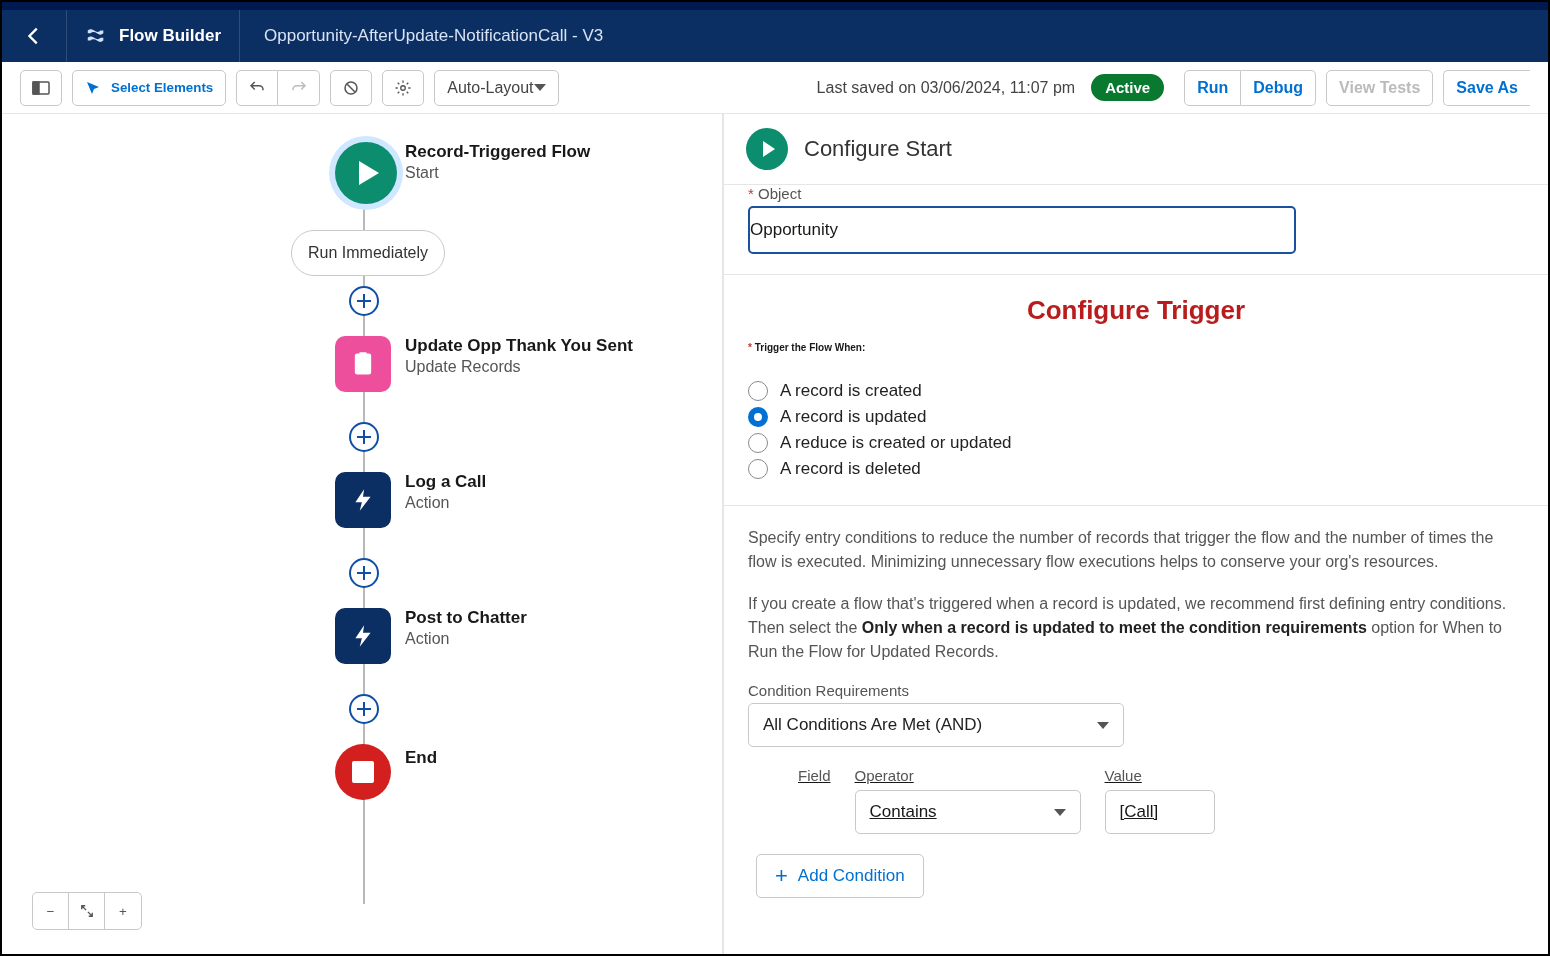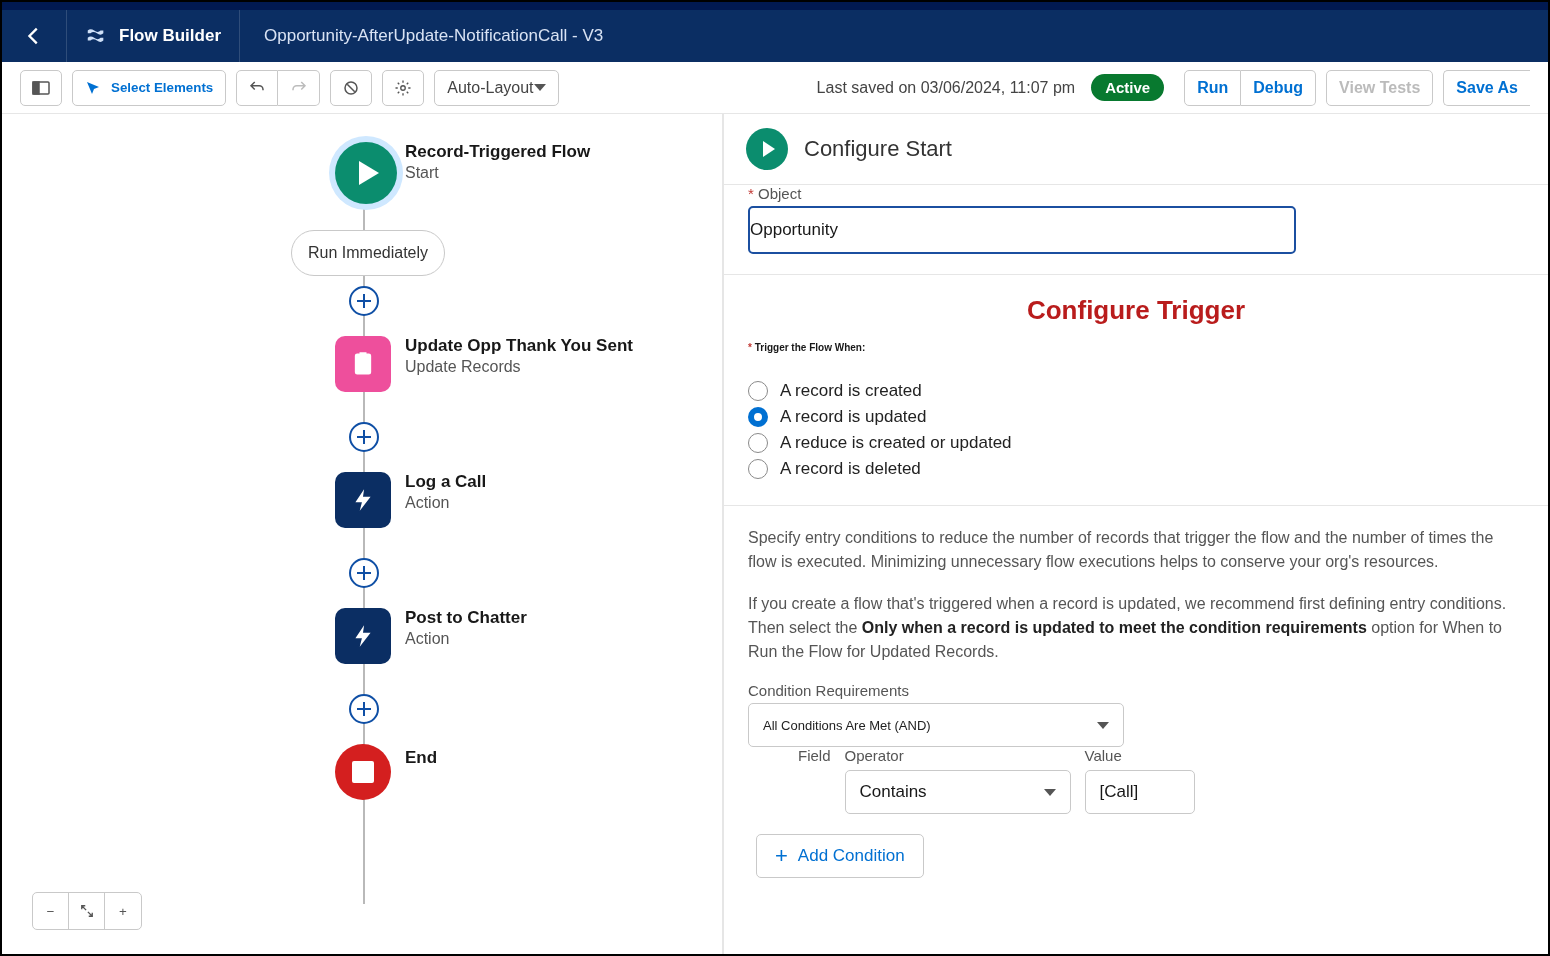--- a/index.html
+++ b/index.html
@@ -68,22 +68,22 @@
   .req { color:#c23934; }
   .field-label { font-size:15px; color:#555; margin-bottom:4px; }
   .input { width:548px; height:48px; border:2px solid #1b4fa0; border-radius:5px; padding:0 0; font-size:17px; color:#181818; outline:none; }
   .h2 { font-size:26px; color:#b91c1c; margin-bottom:16px; font-weight:700;text-align:center; }
   .radio-label-bold { font-weight:700; font-size:10px; margin-bottom:28px; }
   .radio-row { display:flex; align-items:center; gap:12px; margin:6px 0; font-size:17px; color:#222; }
   .radio { width:20px; height:20px; border-radius:50%; border:1px solid #8a8a8a; display:inline-flex; align-items:center; justify-content:center; background:#fff; }
   .radio.checked { border:6px solid #0070d2; }
   .body-text { font-size:16px; color:#555; line-height:1.5; }
   .body-text b { color:#222; }
-  .select-like { width:376px; height:44px; border:1px solid #c9c9c9; border-radius:5px; background:#fff; display:flex; align-items:center; justify-content:space-between; padding:0 14px; font-size:13px; color:#222; cursor:pointer; }
-  .cond-row { display:flex; gap:14px; padding-left:50px; }
+  .select-like { width:376px; height:44px; border:1px solid #c9c9c9; border-radius:5px; background:#fff; display:flex; align-items:center; justify-content:space-between; padding:0 14px; font-size:17px; color:#222; cursor:pointer; }
+  .cond-row { display:flex; gap:24px; margin-top:20px; padding-left:50px;text-decoration:underline; }
   .cond-col { display:flex; flex-direction:column; }
   .cond-label { font-size:15px; color:#555; margin-bottom:6px; }
   .cond-input { height:44px; border:1px solid #c9c9c9; border-radius:5px; padding:0 14px; font-size:17px; background:#fff; display:flex; align-items:center; justify-content:space-between; }
   .add-cond { margin-top:20px; margin-left:8px; height:44px; border:1px solid #c9c9c9; border-radius:5px; background:#fff; color:#0070d2; display:inline-flex; align-items:center; gap:10px; padding:0 18px; font-size:17px; cursor:pointer; }
   .chev { width:0; height:0; border-left:6px solid transparent; border-right:6px solid transparent; border-top:7px solid #555; }
   .plus { font-size:22px; font-weight:300; color:#0070d2; }
 </style>
 </head>
 <body>
 

